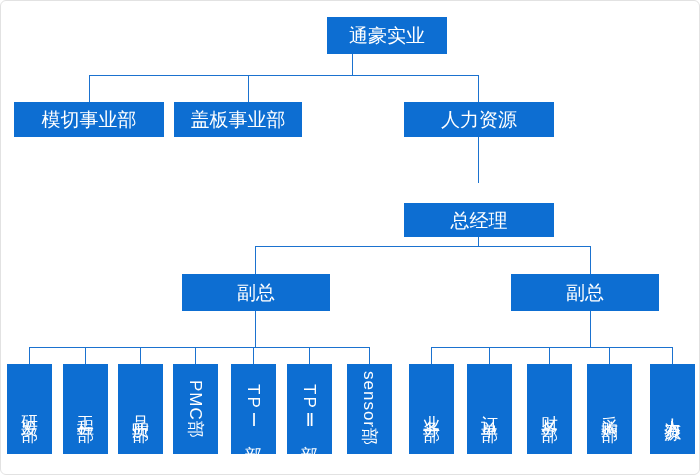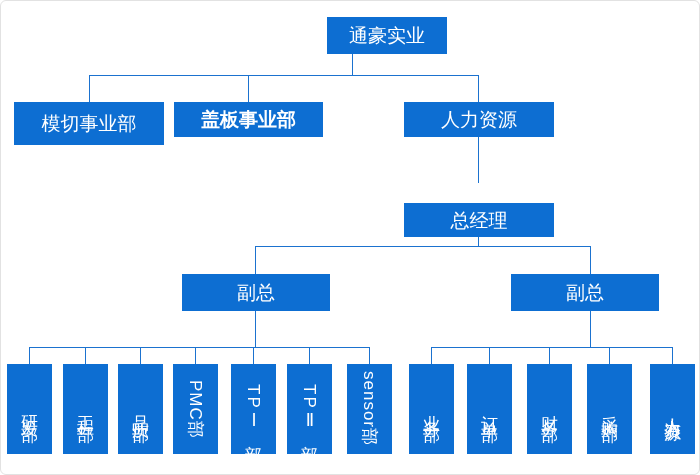--- a/index.html
+++ b/index.html
@@ -61,22 +61,22 @@
   <div class="lv" style="left:368px;top:346px;height:17px;"></div>
   <div class="lh" style="left:430px;top:346px;width:242px;"></div>
   <div class="lv" style="left:430px;top:346px;height:17px;"></div>
   <div class="lv" style="left:488px;top:346px;height:17px;"></div>
   <div class="lv" style="left:548px;top:346px;height:17px;"></div>
   <div class="lv" style="left:608px;top:346px;height:17px;"></div>
   <div class="lv" style="left:671px;top:346px;height:17px;"></div>
 
   <div class="node" style="left:278px;top:16px;width:120px;height:37px;margin-left:48px;">通豪实业</div>
 
-  <div class="node" style="left:13px;top:101px;width:150px;height:43px;">模切事业部</div>
-  <div class="node" style="left:173px;top:101px;width:149px;height:35px;font-weight:bold;">盖板事业部</div>
+  <div class="node" style="left:13px;top:101px;width:150px;height:35px;">模切事业部</div>
+  <div class="node" style="left:173px;top:101px;width:128px;height:35px;">盖板事业部</div>
   <div class="node" style="left:403px;top:101px;width:150px;height:35px;">人力资源</div>
 
   <div class="node" style="left:403px;top:182px;width:150px;height:34px;margin-top:20px;">总经理</div>
 
   <div class="node" style="left:181px;top:273px;width:148px;height:37px;">副总</div>
   <div class="node" style="left:510px;top:273px;width:148px;height:37px;">副总</div>
 
   <div class="node vnode cjkv" style="left:6px;top:363px;width:45px;height:90px;">研发部</div>
   <div class="node vnode cjkv" style="left:62px;top:363px;width:45px;height:90px;">工程部</div>
   <div class="node vnode cjkv" style="left:117px;top:363px;width:45px;height:90px;">品质部</div>

